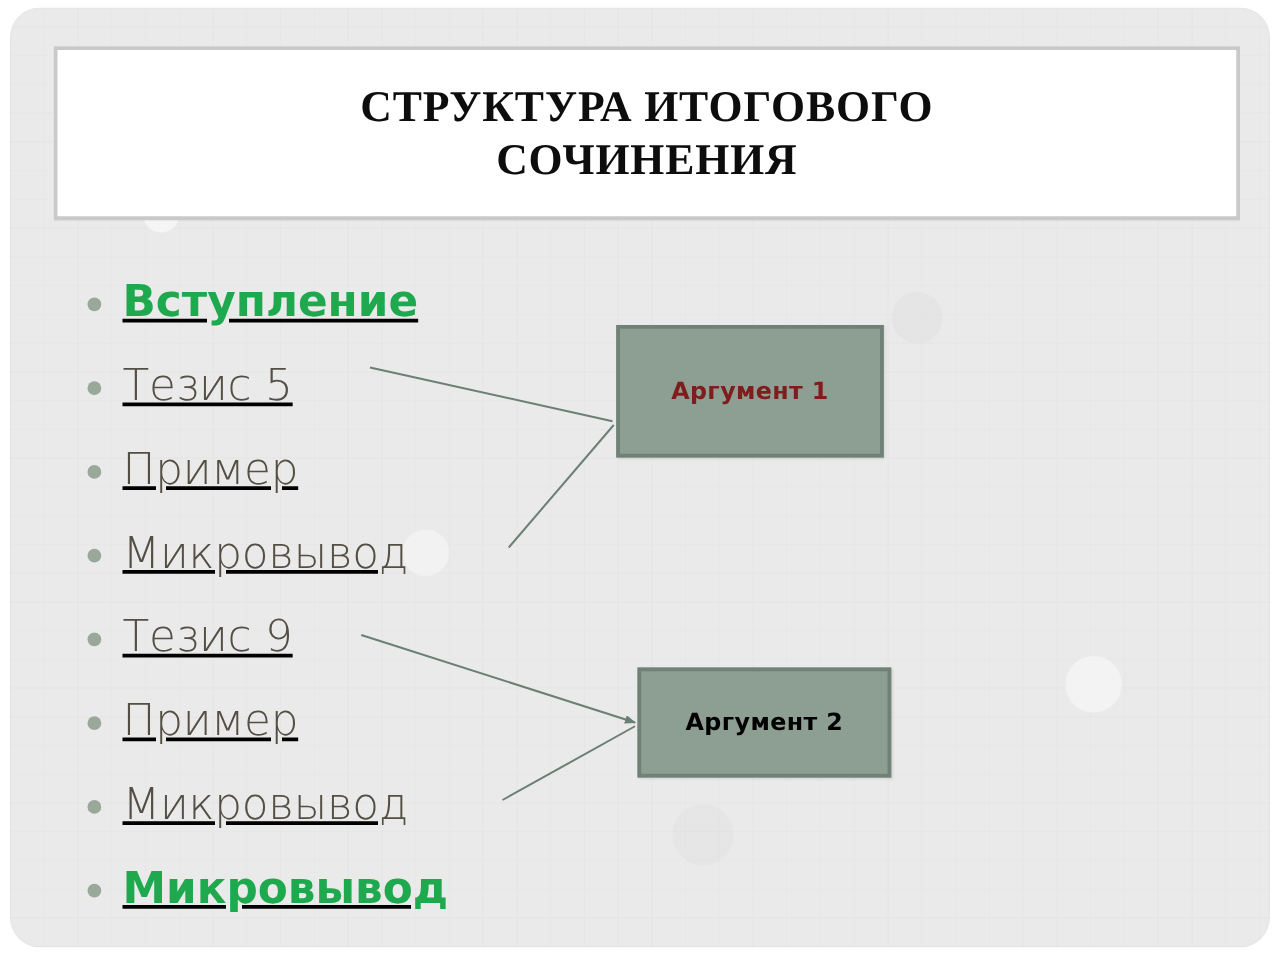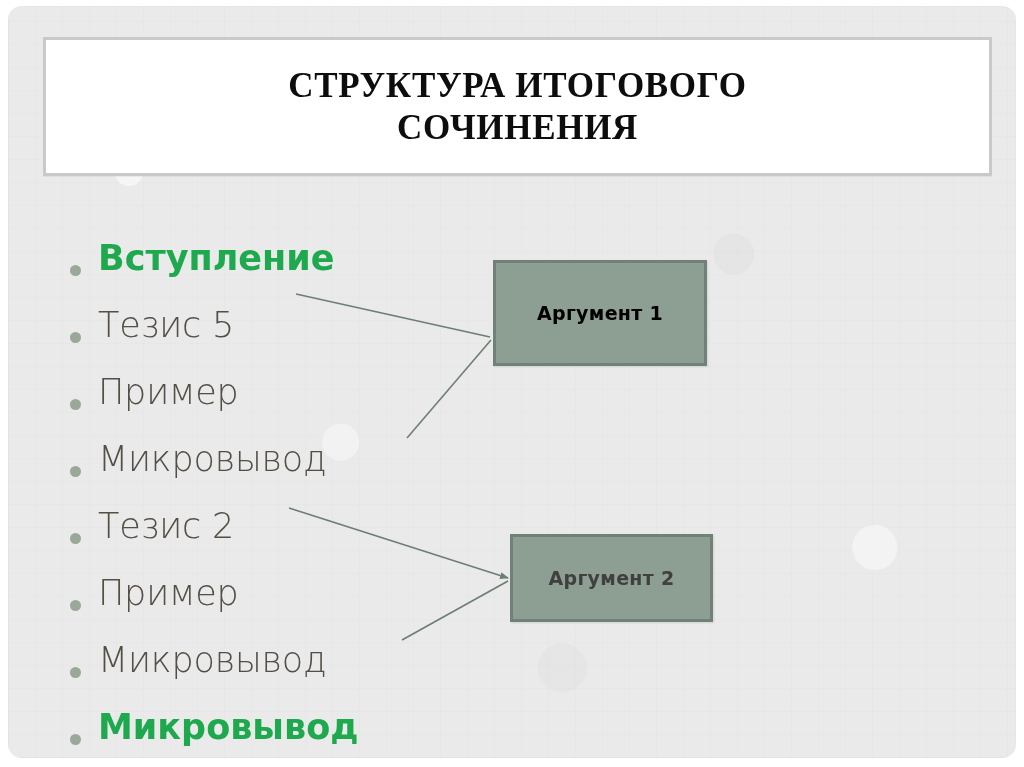--- a/index.html
+++ b/index.html
@@ -23,21 +23,21 @@
     background: #ffffff;
     box-sizing: border-box;
   }
 
   
   #slide-body {
     position: absolute;
     left: 8px;  top: 6px;
     width: 1008px;
     height: 752px;
-    border-radius: 14px;
+    border-radius: 24px;
     box-sizing: border-box;
     background-color: #eaeaea;
     background-image:
       radial-gradient(circle at 12% 22%, rgba(255,255,255,.55) 0 14px, rgba(0,0,0,0) 15px),
       radial-gradient(circle at 33% 58%, rgba(255,255,255,.40) 0 18px, rgba(0,0,0,0) 19px),
       radial-gradient(circle at 72% 33%, rgba(0,0,0,.022) 0 20px, rgba(0,0,0,0) 21px),
       radial-gradient(circle at 86% 72%, rgba(255,255,255,.45) 0 22px, rgba(0,0,0,0) 23px),
       radial-gradient(circle at 55% 88%, rgba(0,0,0,.018) 0 24px, rgba(0,0,0,0) 25px),
       repeating-linear-gradient(0deg,  rgba(0,0,0,.012) 0 1px, rgba(0,0,0,0) 1px 23px),
       repeating-linear-gradient(90deg, rgba(0,0,0,.012) 0 1px, rgba(0,0,0,0) 1px 27px);
@@ -73,22 +73,23 @@
 
   
   #bullet-list {
     position: absolute;
     left: 62px;
     top: 203px;
     width: 420px;
   }
   .bullet-row {
     display: flex;
-    align-items: flex-end;
+    align-items: center;
     height: 67px;
+    text-decoration: underline;
   }
   .bullet-dot {
     width: 11px;
     height: 11px;
     border-radius: 50%;
     background: #9aa89a;
     flex: 0 0 auto;
     margin-right: 17px;
     margin-top: 2px;
   }
@@ -115,27 +116,27 @@
     box-sizing: border-box;
     display: flex;
     align-items: center;
     justify-content: center;
     box-shadow: 1px 1px 2px rgba(0,0,0,0.10);
   }
   .arg-label {
     font-family: "DejaVu Sans", "Liberation Sans", sans-serif;
     font-size: 19px;
     font-weight: bold;
-    color: #000000;
+    color: #7f1d1d;
     letter-spacing: 0.3px;
     white-space: nowrap;
   }
   #arg-box-1 { left: 485px; top: 254px;  width: 214px; height: 106px; }
   #arg-box-2 { left: 502px; top: 528px;  width: 203px; height: 88px; }
-  #arg-box-2 .arg-label { color: #404040; }
+  #arg-box-2 .arg-label { color: #000000; }
 
   
   #connectors {
     position: absolute;
     left: 0; top: 0;
     width: 1024px;
     height: 767px;
     pointer-events: none;
   }
 </style>
@@ -166,21 +167,21 @@
         <span class="bullet-label">Пример</span>
       </div>
 
       <div class="bullet-row">
         <span class="bullet-dot"></span>
         <span class="bullet-label">Микровывод</span>
       </div>
 
       <div class="bullet-row">
         <span class="bullet-dot"></span>
-        <span class="bullet-label">Тезис 2</span>
+        <span class="bullet-label">Тезис 9</span>
       </div>
 
       <div class="bullet-row">
         <span class="bullet-dot"></span>
         <span class="bullet-label">Пример</span>
       </div>
 
       <div class="bullet-row">
         <span class="bullet-dot"></span>
         <span class="bullet-label">Микровывод</span>

